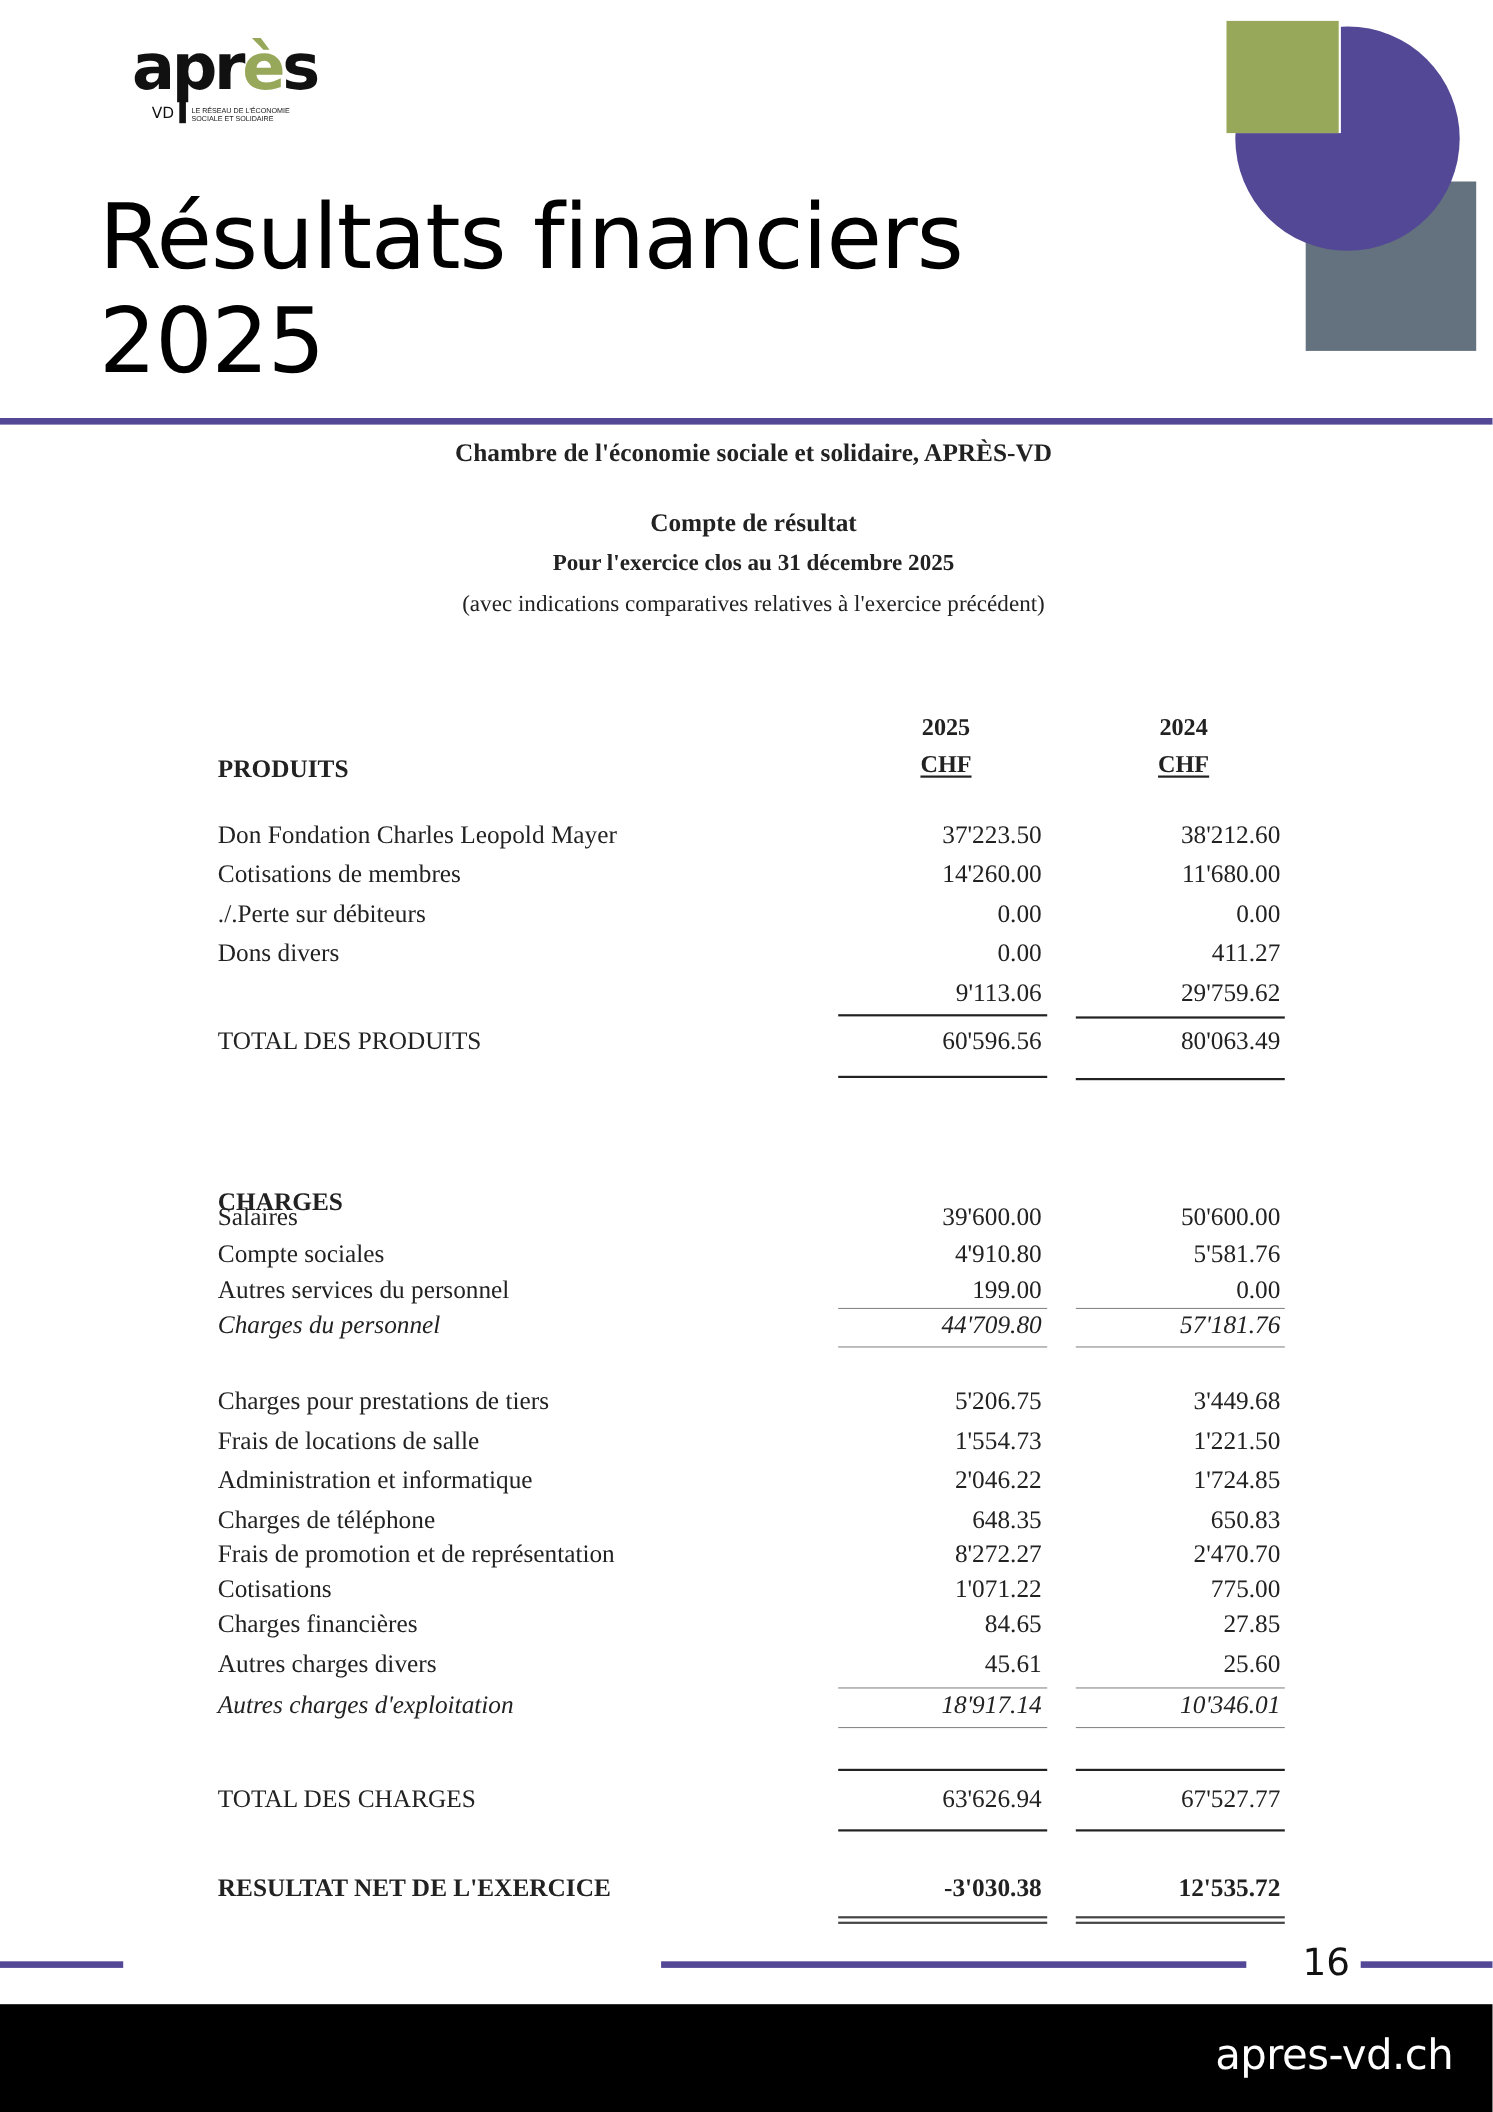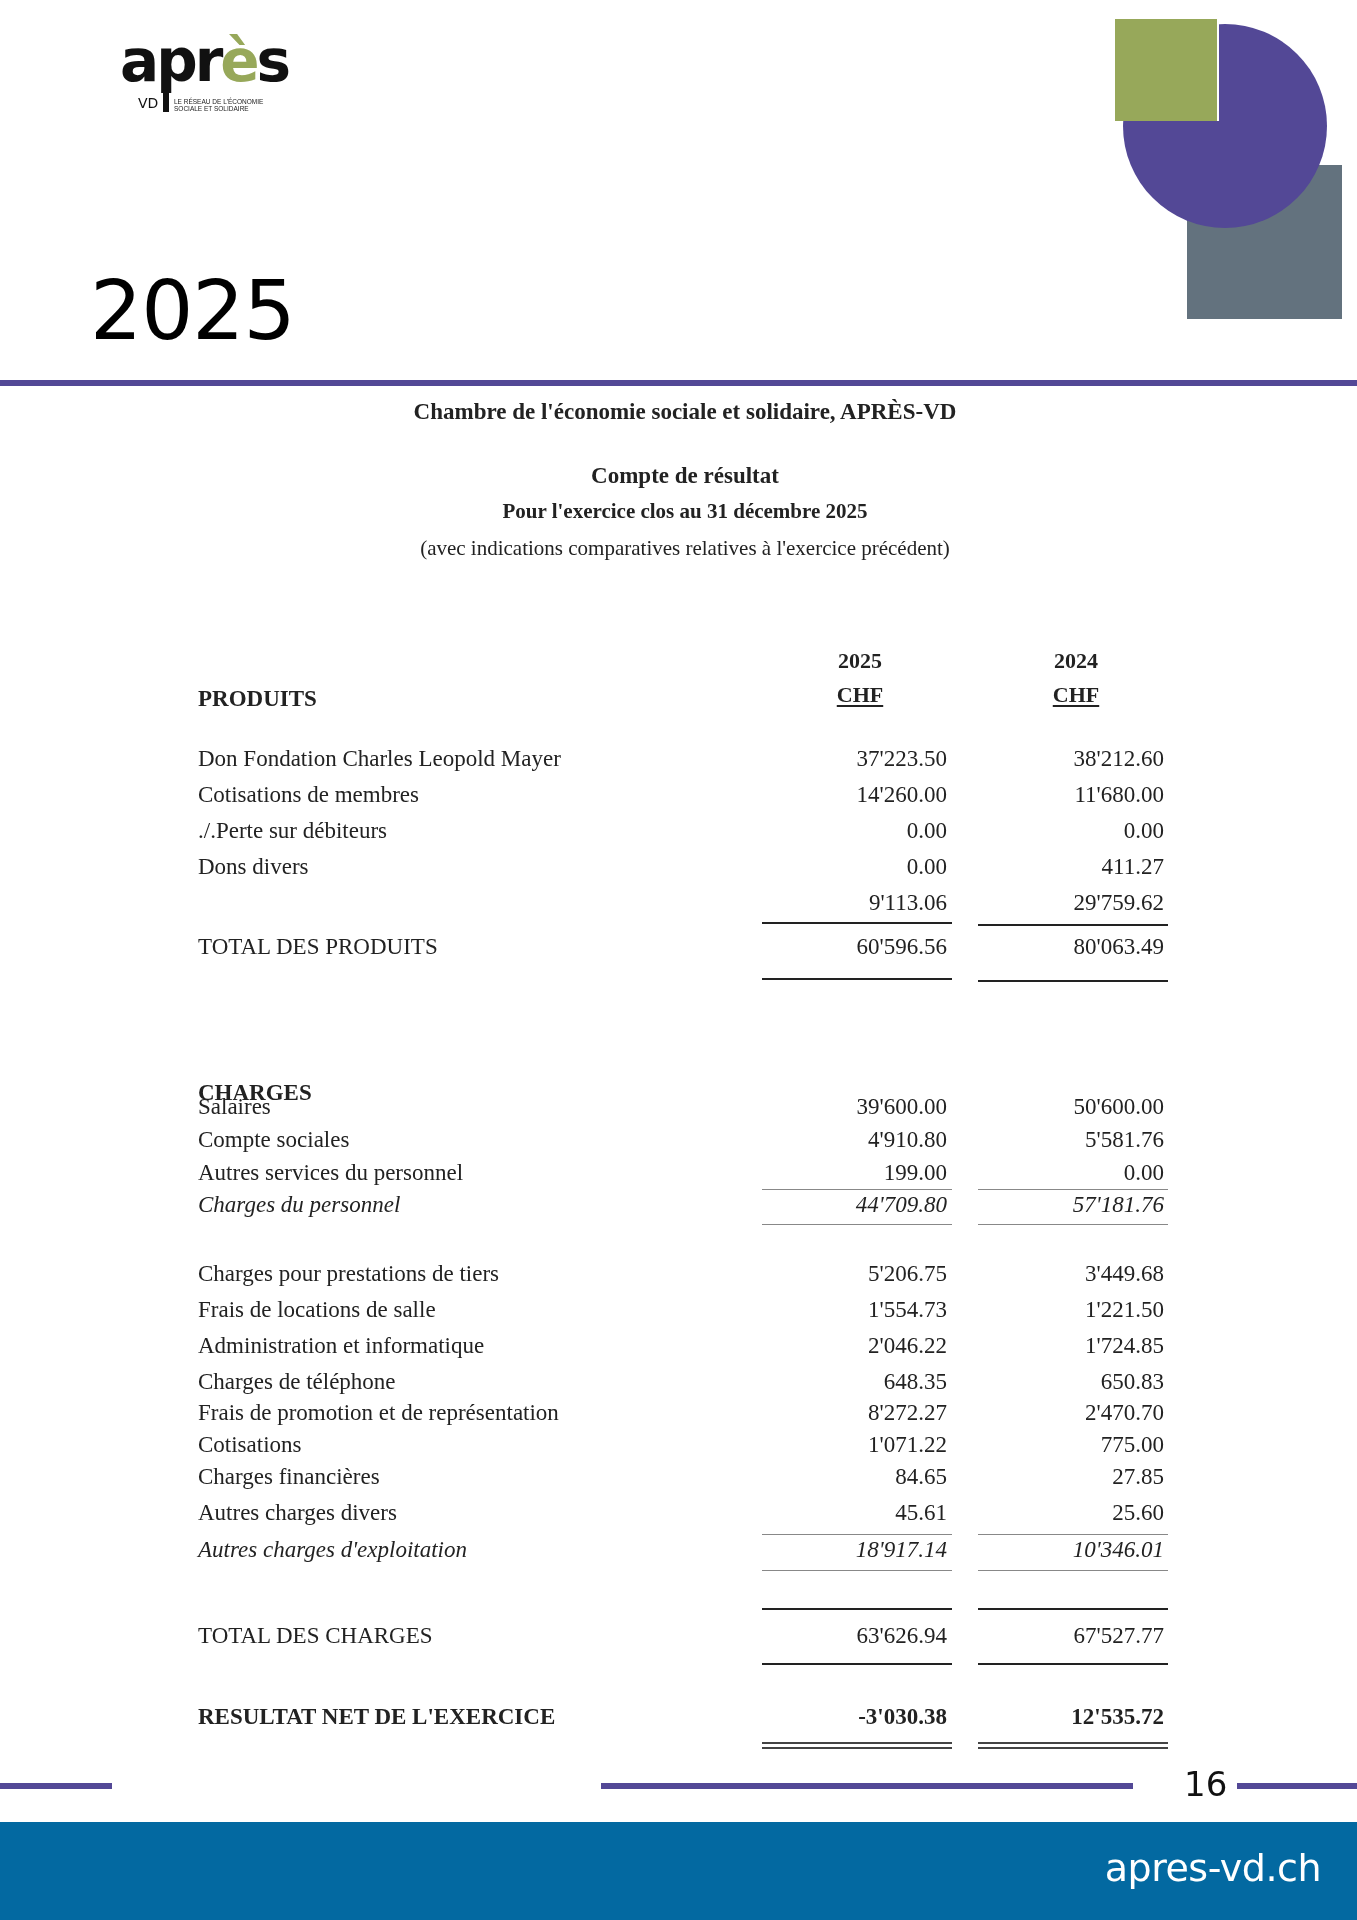--- a/index.html
+++ b/index.html
@@ -50,21 +50,21 @@
     .ln.thick { border-top: 2.5px solid #222; }
     .ln.thin { border-top: 1.5px solid #888; }
     .ln.double { border-top: 2px solid #444; height: 3px; border-bottom: 2px solid #444; }
 
     
     .f-rule { position: absolute; height: 6px; background: #534896; top: 1783px; }
     .f-rule.a { left: 0; width: 112px; }
     .f-rule.b { left: 601px; width: 532px; }
     .f-rule.c { left: 1237px; width: 120px; }
     .page-num { position: absolute; left: 1184px; top: 1764px; font-size: 34px; color: #111; font-family: "DejaVu Sans", sans-serif; }
-    .footer-band { position: absolute; left: 0; top: 1822px; width: 1357px; height: 98px; background: #0369a1; }
+    .footer-band { position: absolute; left: 0; top: 1822px; width: 1357px; height: 98px; background: #000000; }
     .site { position: absolute; right: 36px; top: 24px; font-size: 38px; color: #fff; font-family: "DejaVu Sans", sans-serif; letter-spacing: -0.5px; }
   </style>
 </head>
 <body>
 
 <div class="logo">
   <div class="logo-word"><span>apr</span><span class="e">è</span><span>s</span></div>
   <div class="logo-vd">VD</div>
   <div class="logo-bar"></div>
   <div class="logo-tag">
@@ -72,21 +72,21 @@
     <div>SOCIALE ET SOLIDAIRE</div>
   </div>
 </div>
 
 <div class="deco deco-gray"></div>
 <div class="deco deco-circle"></div>
 <div class="deco deco-green-gap"></div>
 <div class="deco deco-green"></div>
 
 <h1 class="page-title">
-  <br>
+  <span>Résultats financiers</span><br>
   <span>2025</span>
 </h1>
 <div class="rule-top"></div>
 
 <div class="doc">
   <div class="org">Chambre de l'économie sociale et solidaire, APRÈS-VD</div>
   <div class="stmt-title">Compte de résultat</div>
   <div class="stmt-period">Pour l'exercice clos au 31 décembre 2025</div>
   <div class="stmt-note">(avec indications comparatives relatives à l'exercice précédent)</div>
 

